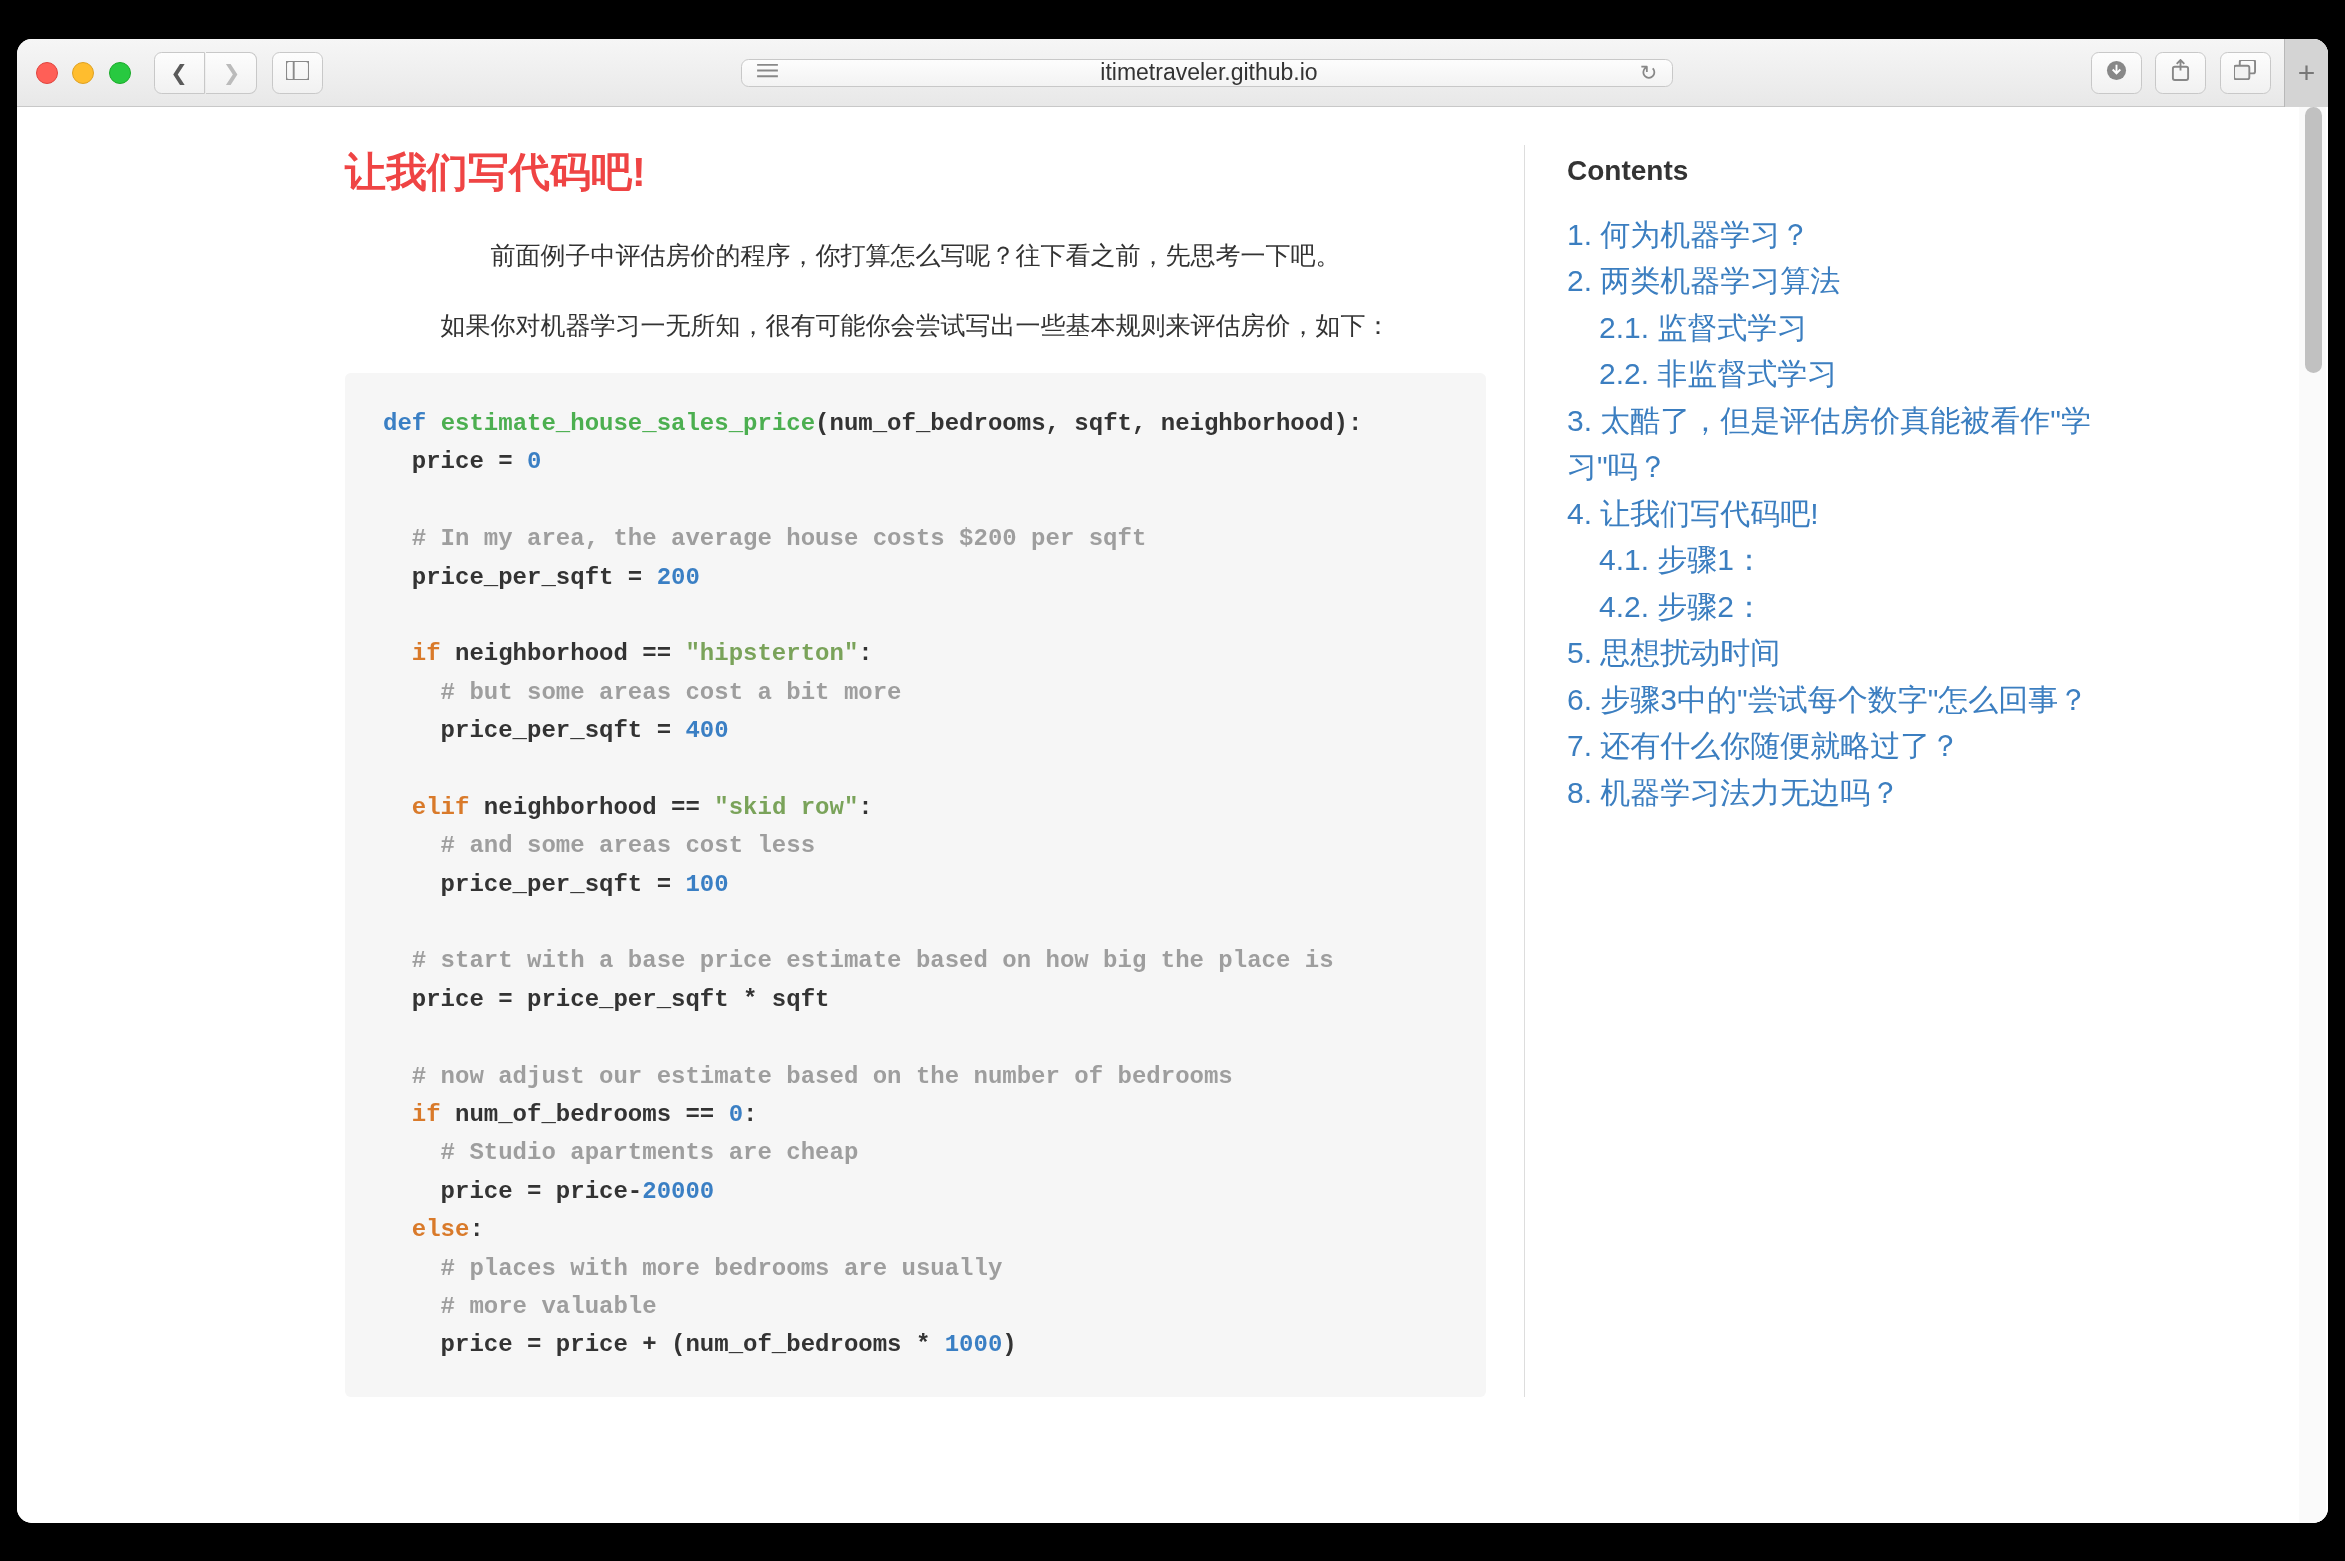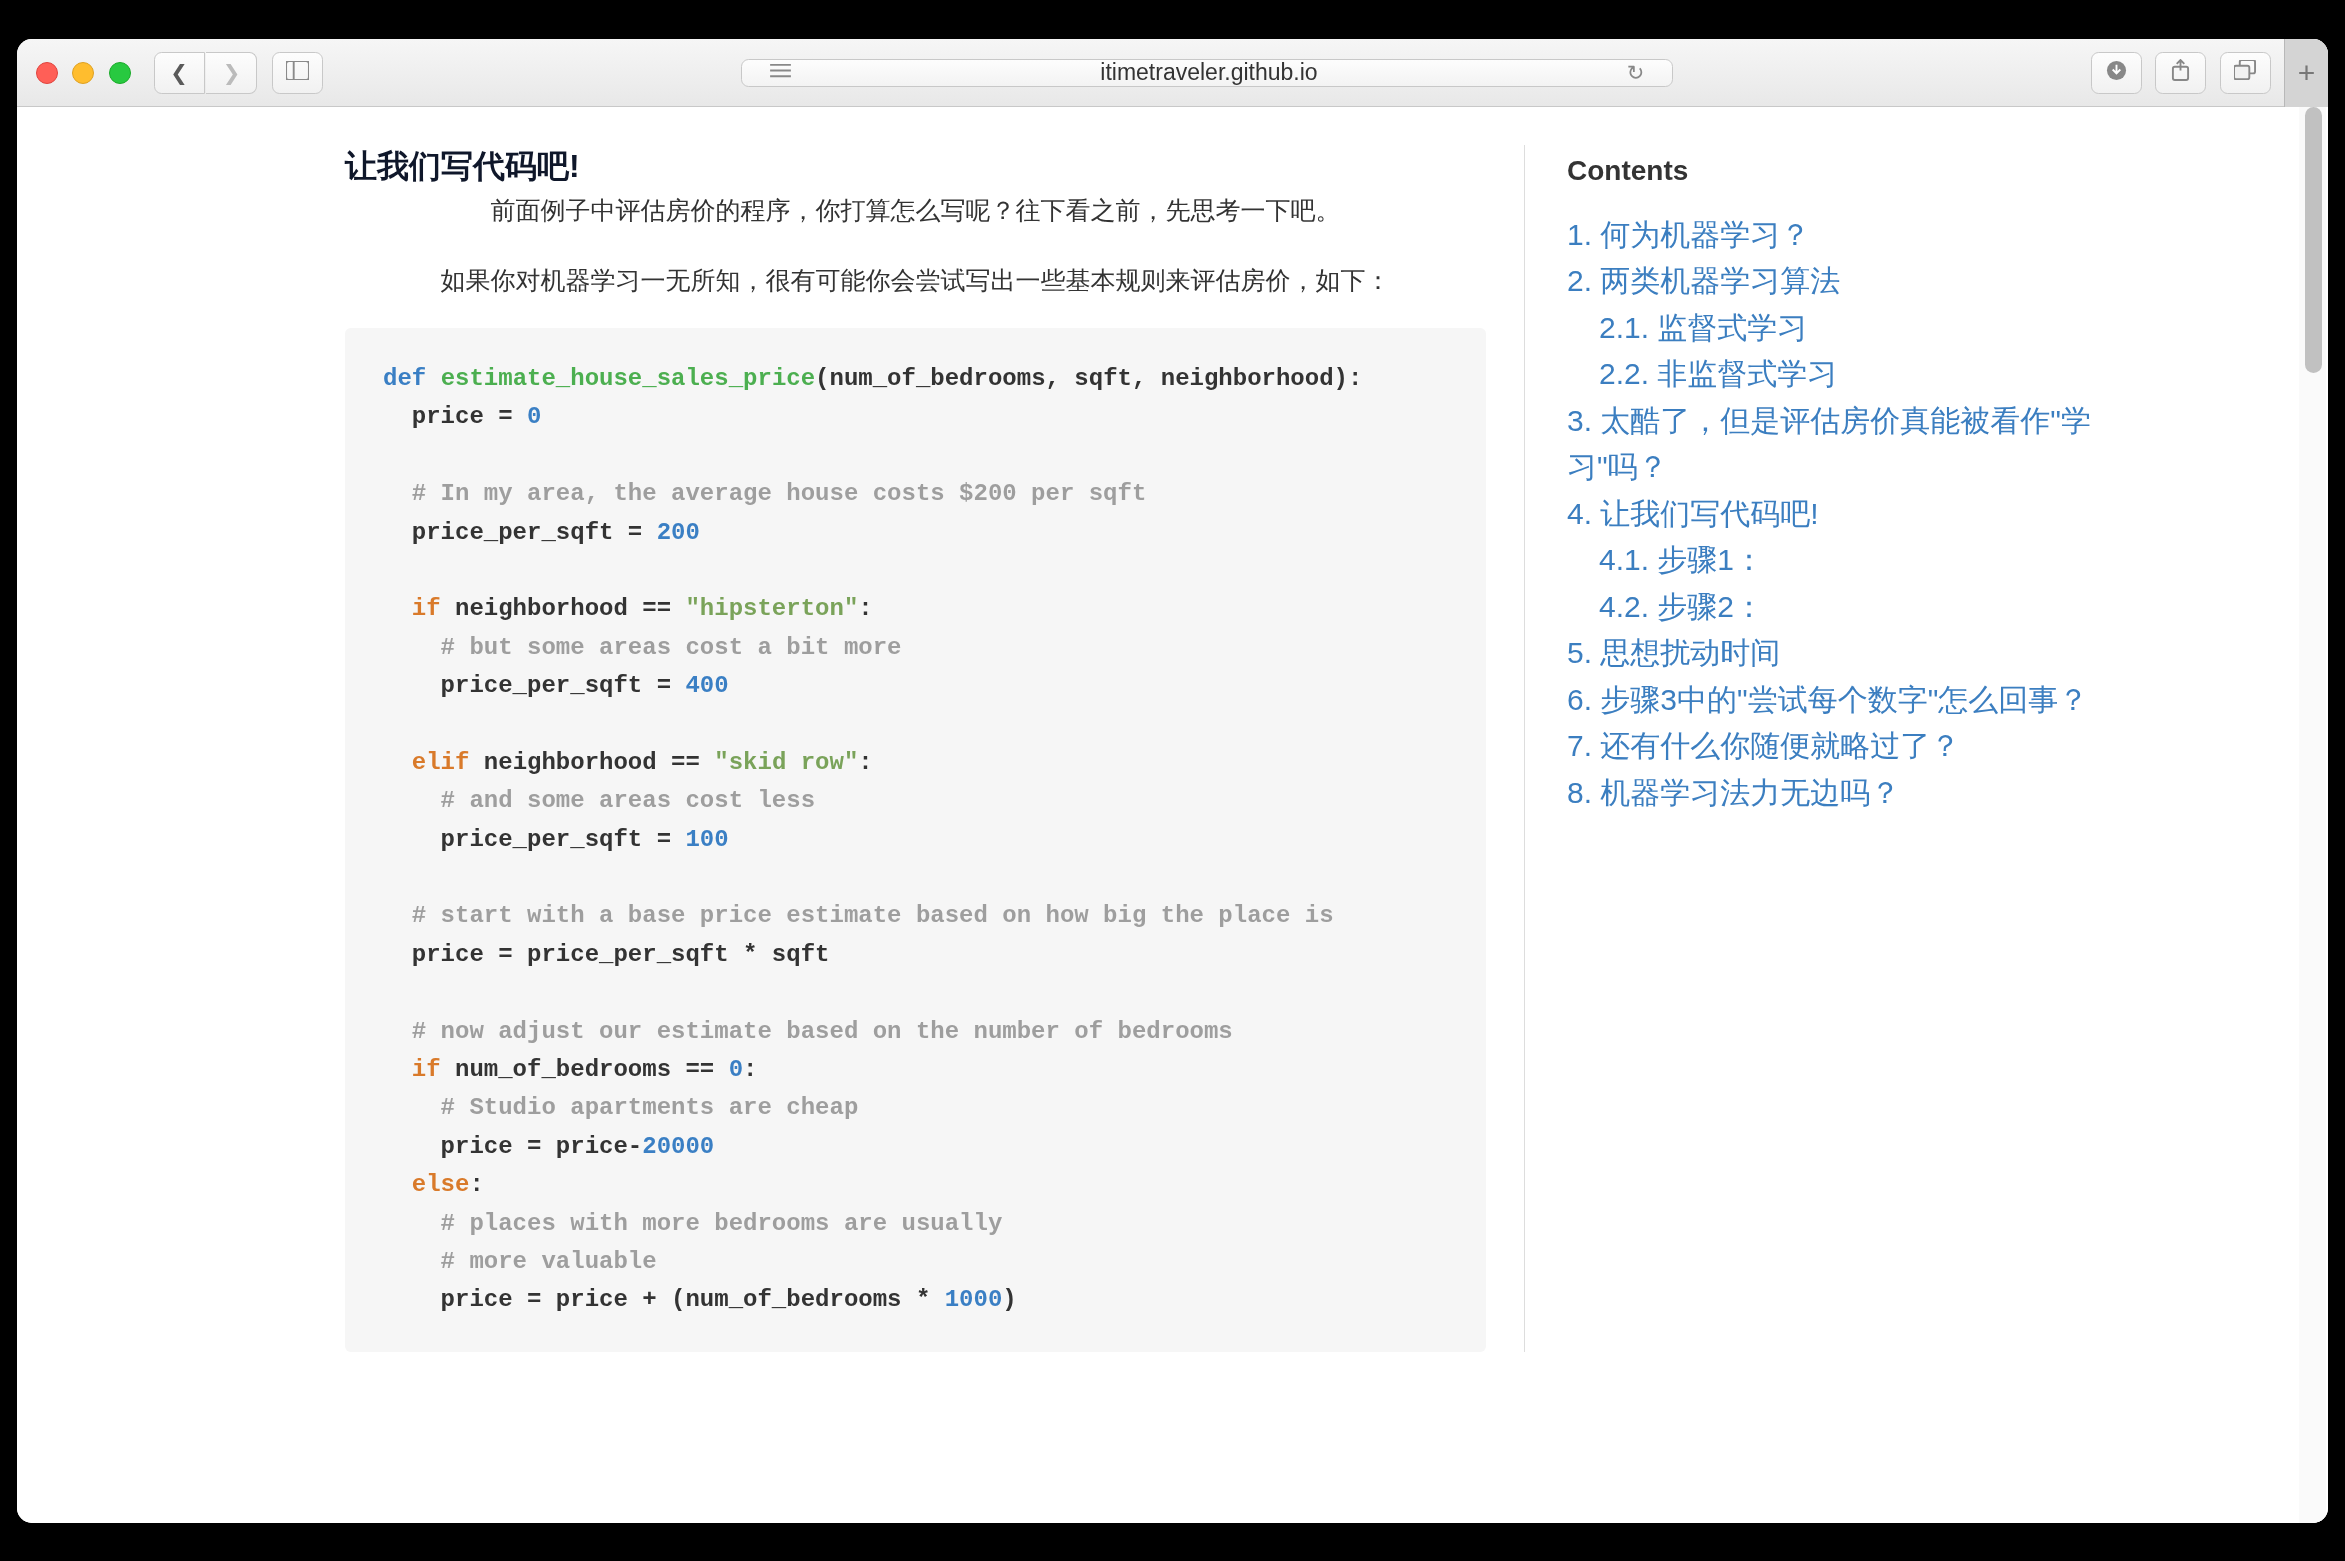--- a/index.html
+++ b/index.html
@@ -54,21 +54,21 @@
       display: flex;
       justify-content: center;
       margin: 0 19px;
     }
     .addr-bar {
       width: 932px; height: 28px;
       background: linear-gradient(#fdfdfd, #f3f3f3);
       border: 1px solid #c8c8c8;
       border-radius: 7.6px;
       display: flex; align-items: center;
-      padding: 0 28px;
+      padding: 0 15px;
       font-size: 23px; color: #555;
       gap: 13.3px;
     }
     .addr-bar .reader-icon { color: #888; font-size: 21px; }
     .addr-bar .url { flex: 1; text-align: center; color: #333; }
     .addr-bar .reload { color: #888; font-size: 21px; }
     .right-tools { display: flex; gap: 13.3px; margin-left: 15px; }
     .newtab-btn {
       width: 44px; height: 68px;
       background: #d4d4d4;
@@ -96,23 +96,24 @@
       margin: 0 auto;
       display: flex;
       gap: 38px;
     }
     .article {
       flex: 1;
       max-width: 1179px;
       margin-left: 190px;
     }
     .article h2 {
-      font-size: 32px;
+      font-size: 41px;
       font-weight: bold;
-      color: #0f172a;
+      color: #ef4444;
+      margin-bottom: 34px;
     }
     .article p {
       font-size: 25px;
       color: #333;
       line-height: 1.7;
       margin-bottom: 27px;
       text-align: center;
     }
     .toc {
       width: 666px;

